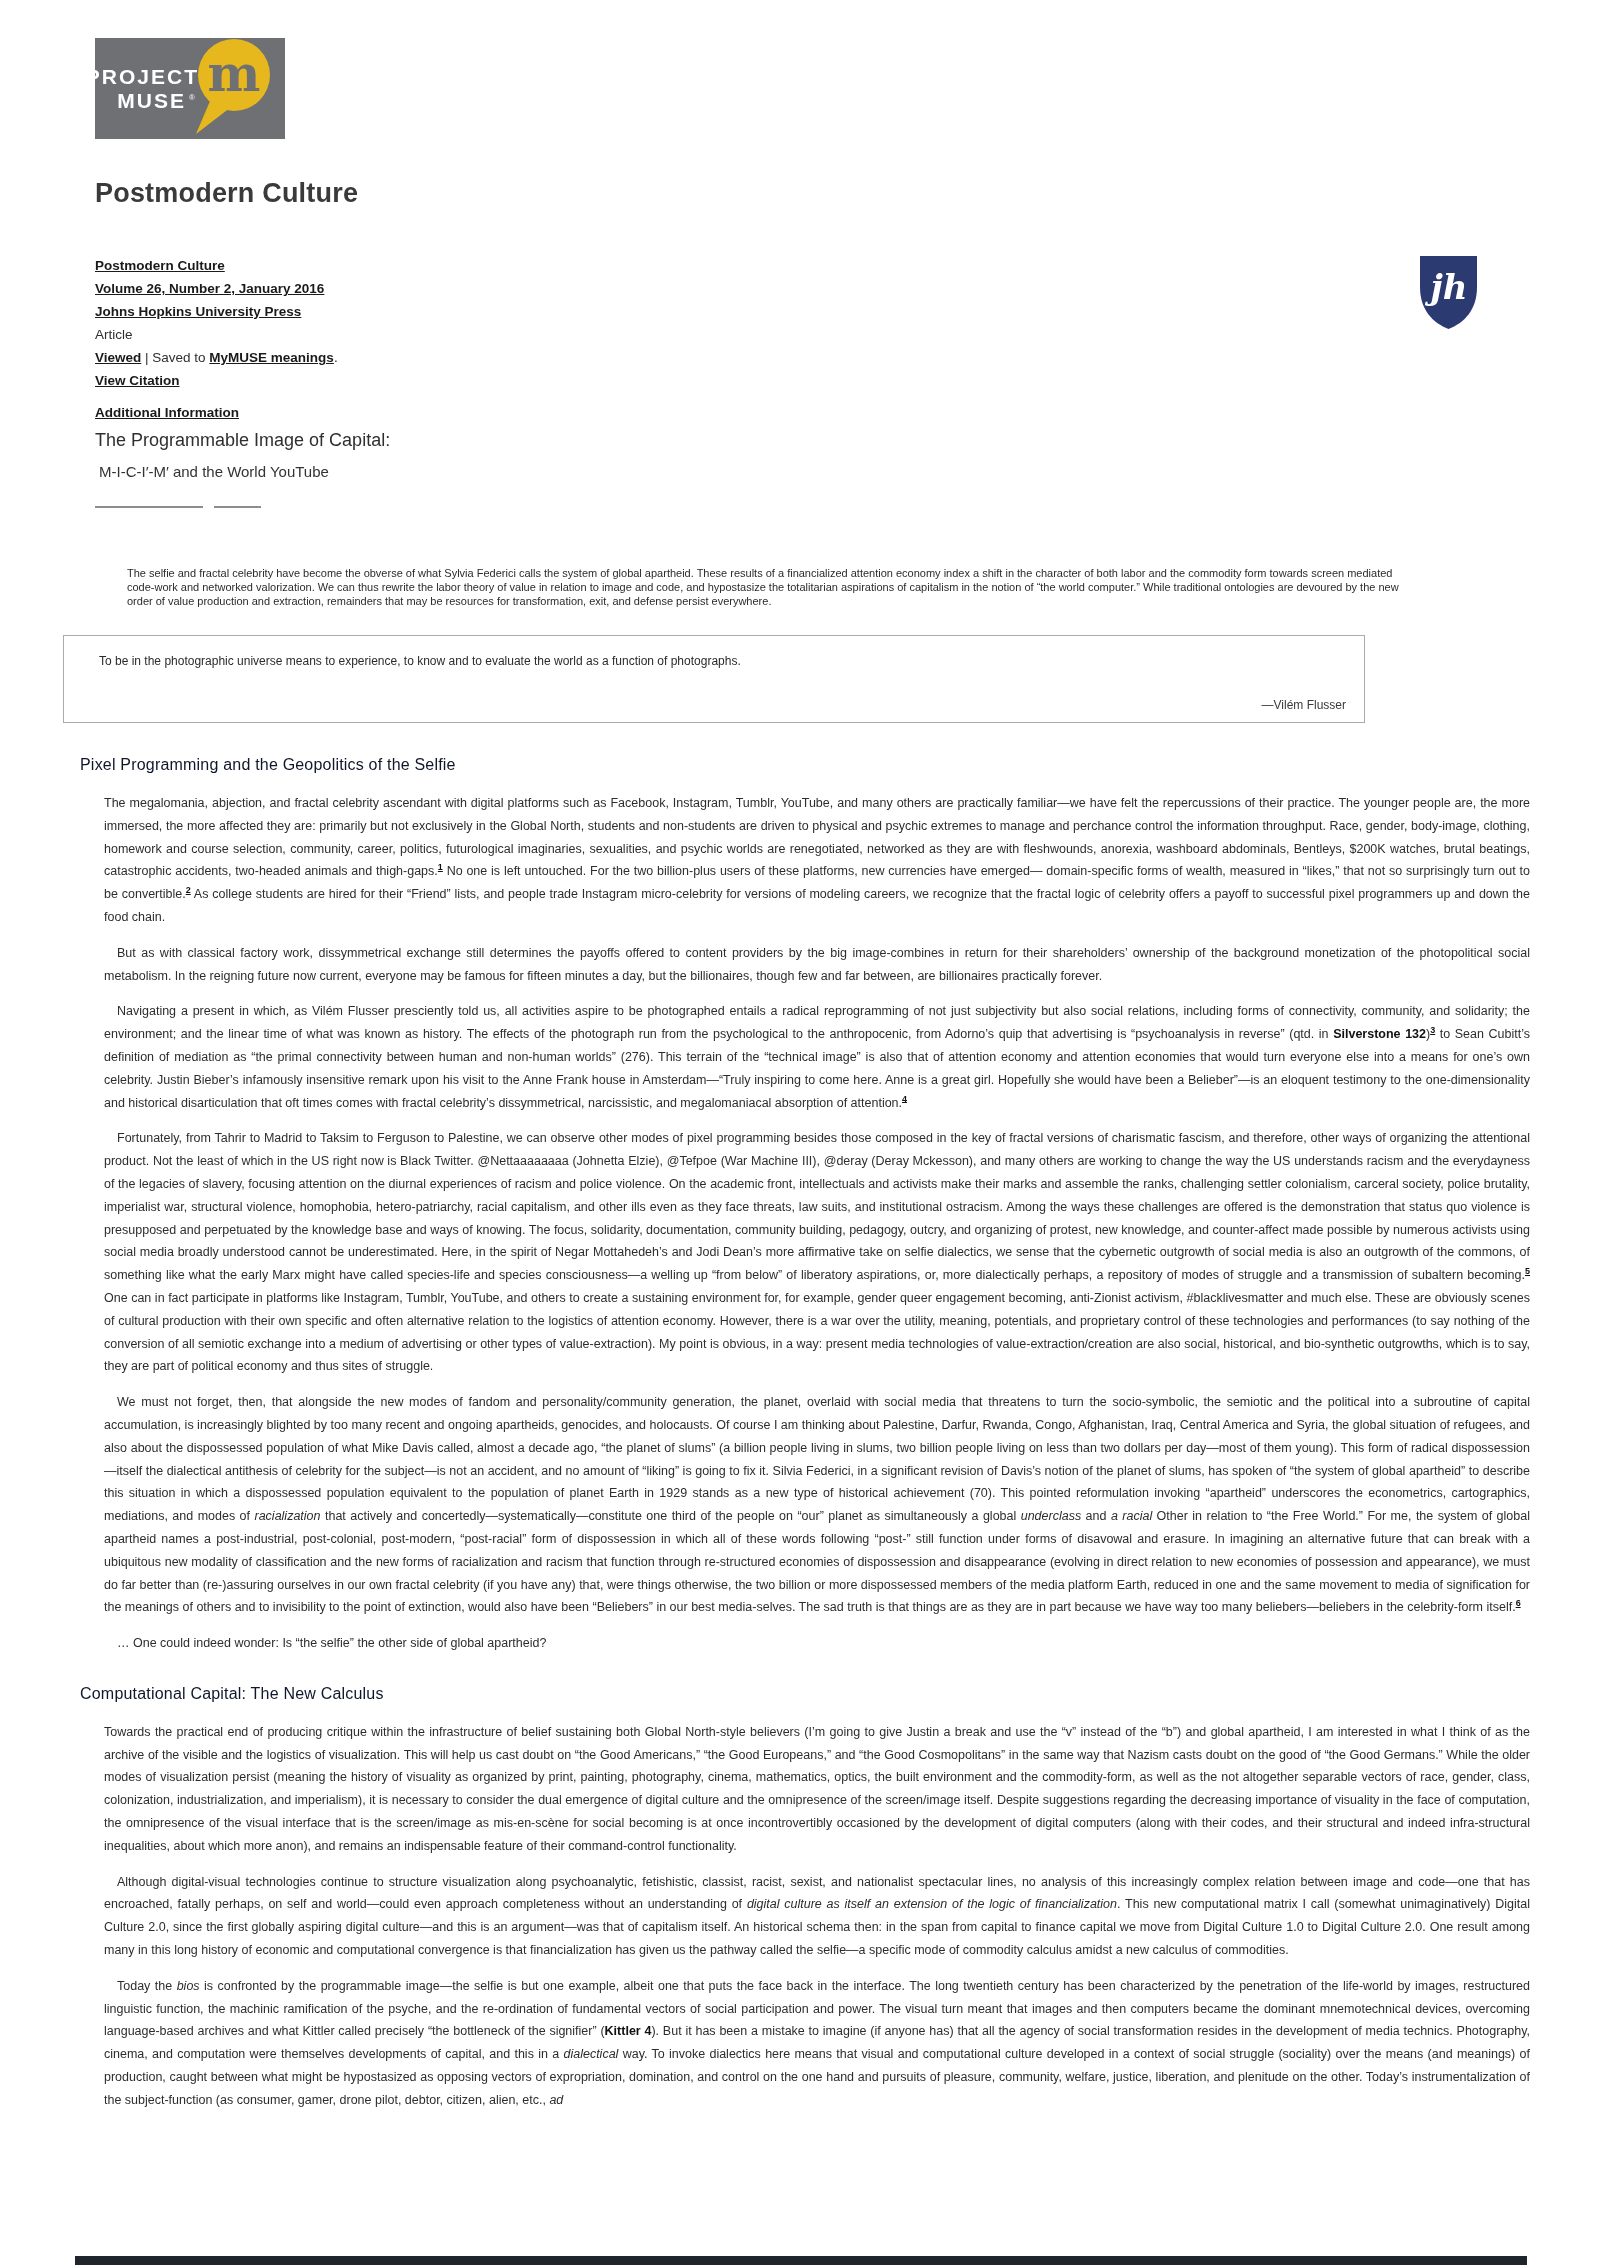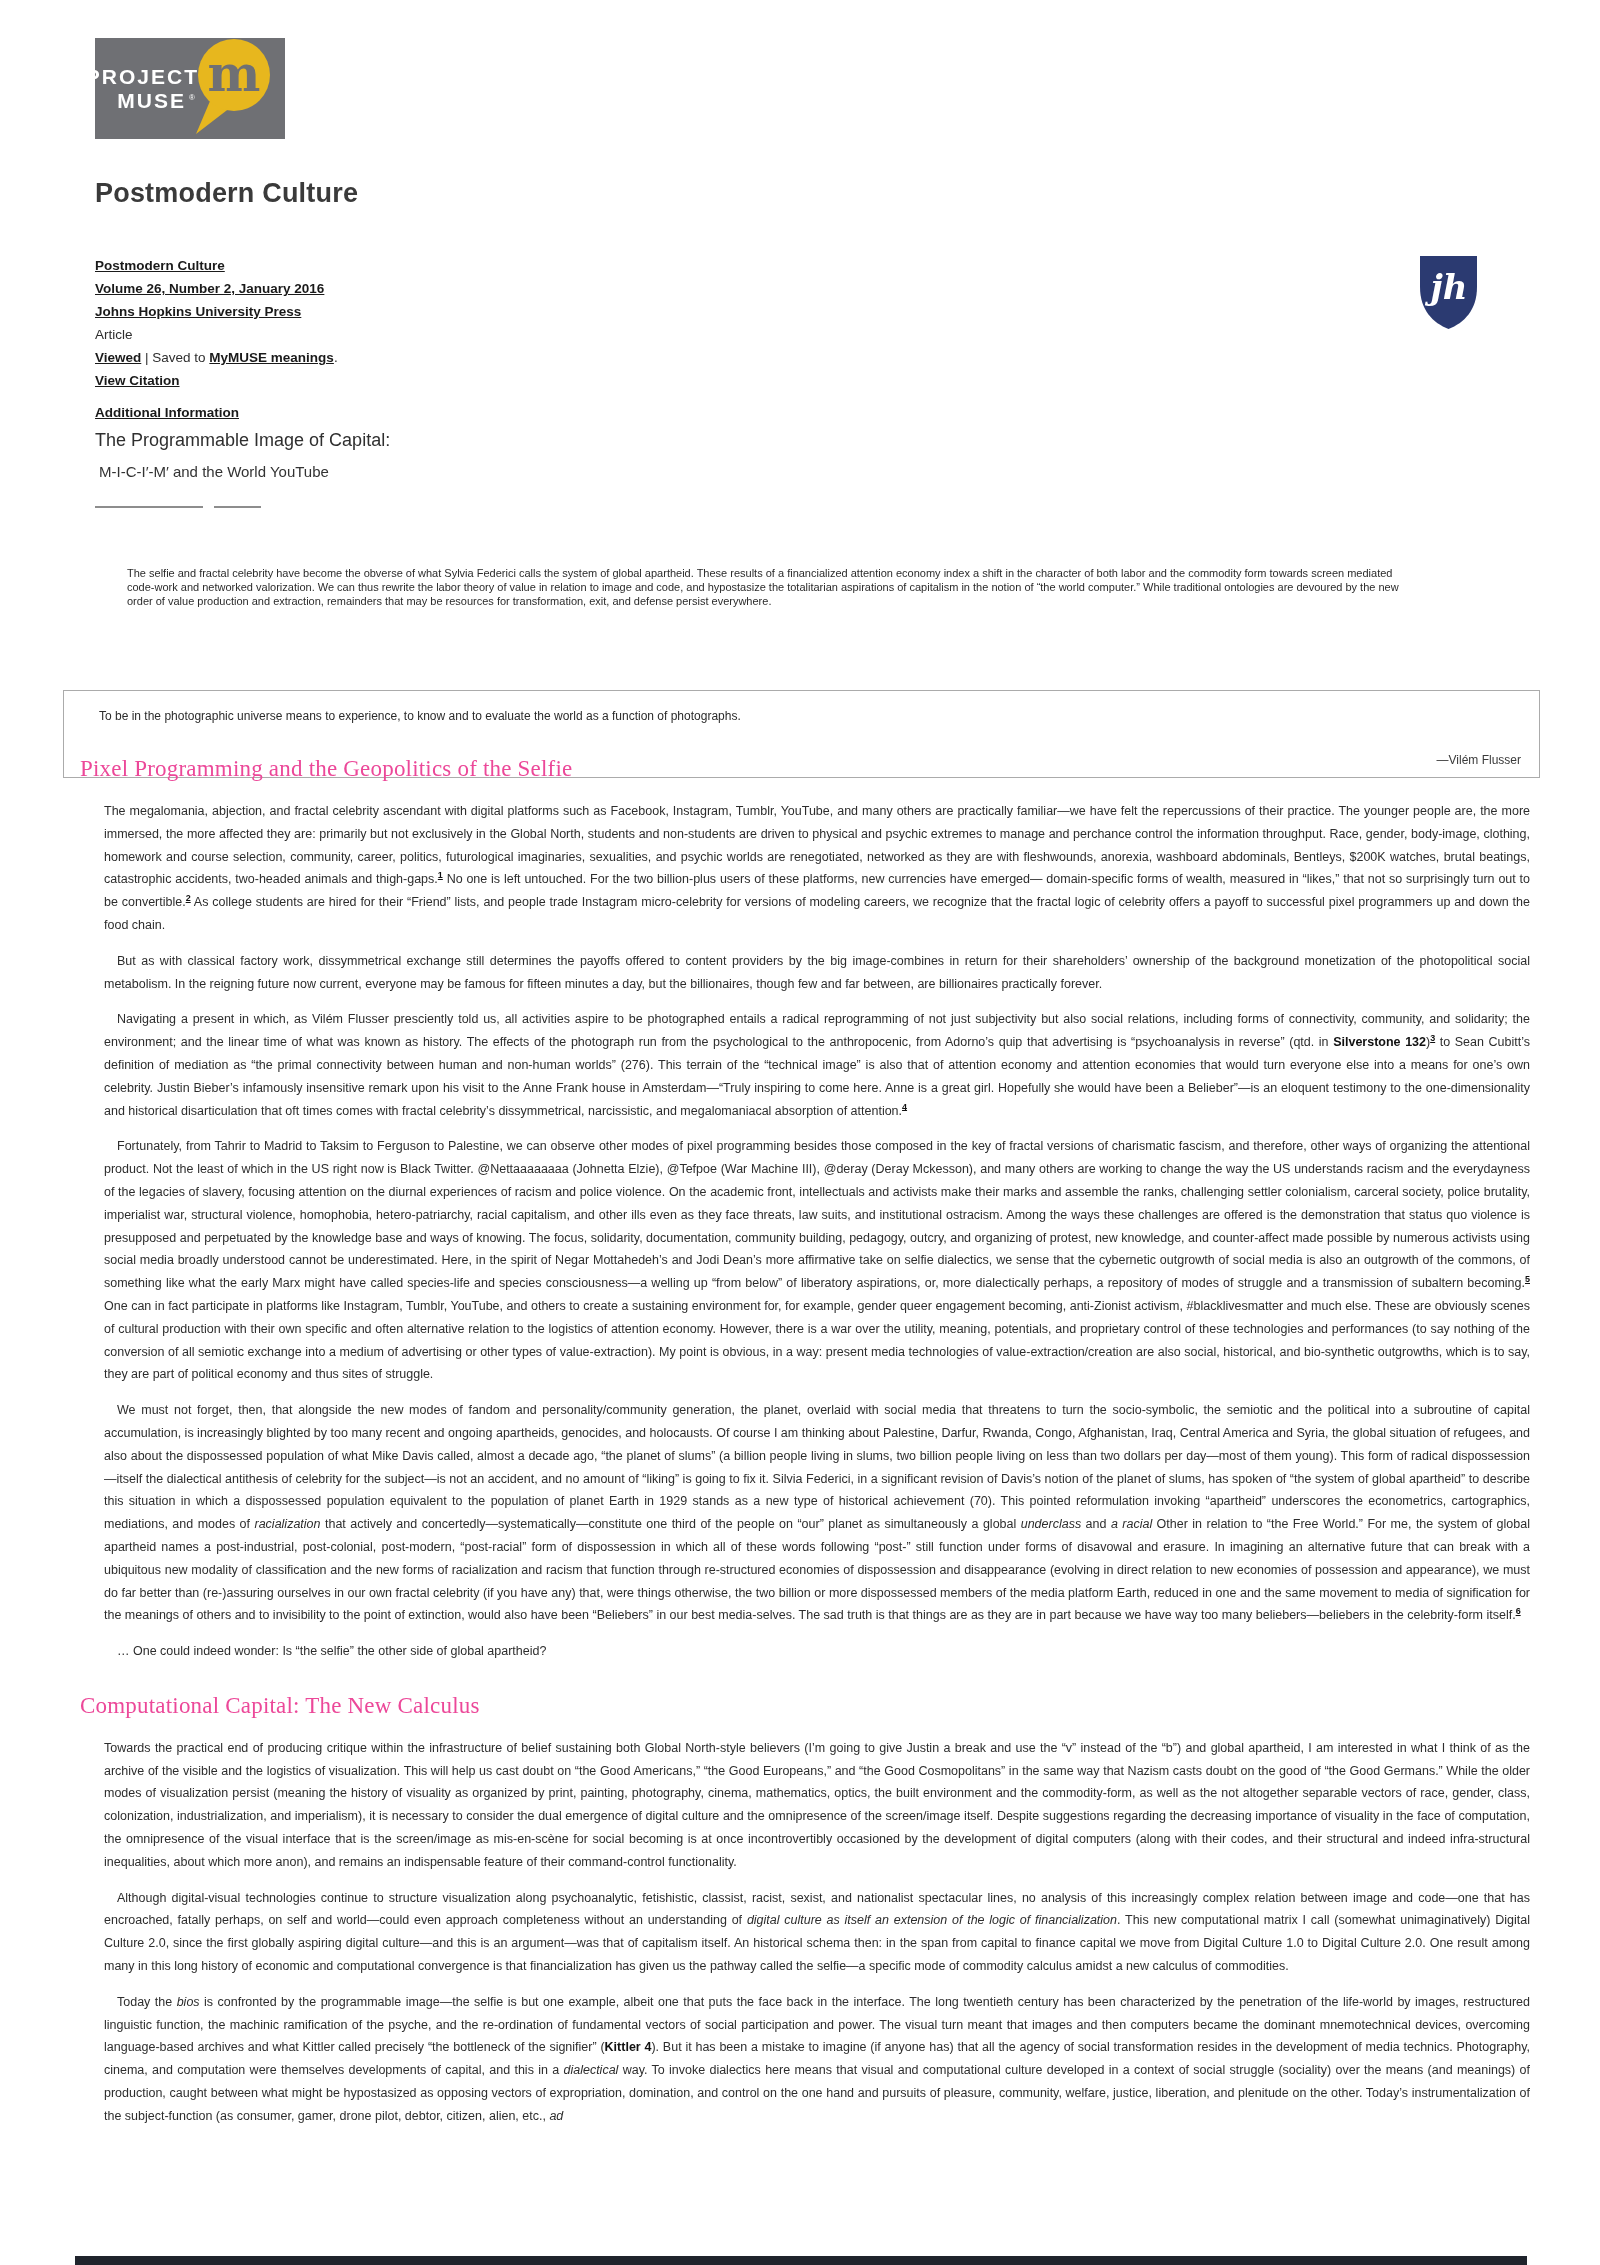--- a/index.html
+++ b/index.html
@@ -39,30 +39,30 @@
   .author-line.b { left:214px; width:47px; }
 
   
   .abstract {
     position:absolute; left:127px; top:566px; width:1292px;
     font-size:11px; line-height:14px; color:#2b2b2b;
   }
 
   
   .epigraph {
-    position:absolute; left:63px; top:690px; width:1477px; height:88px;
+    position:absolute; left:63px; top:635px; width:1302px; height:88px;
     border:1px solid #ababab; background:#fff;
   }
   .epigraph .quote { position:absolute; left:35px; top:18px; right:40px; font-size:12px; color:#2b2b2b; }
   .epigraph .attrib { position:absolute; right:18px; bottom:10px; font-size:12px; color:#3a3a3a; }
 
   
   .body-flow { position:absolute; left:80px; top:756px; width:1450px; }
   .body-flow h2 {
-    margin:30px 0 18px 0; font-size:23px; font-weight:400; color:#ec4899; letter-spacing:.2px;font-family:Liberation Serif, serif;
+    margin:30px 0 18px 0; font-size:16px; font-weight:400; color:#0f172a; letter-spacing:.2px;
   }
   .body-flow h2:first-child { margin-top:0; }
   .body-flow p {
     margin:0 0 13px 24px; text-indent:13px;
     font-size:12.5px; line-height:22.8px; color:#2d2d2d;
     text-align:justify;
   }
   .body-flow p.noindent { text-indent:0; }
   .body-flow em { font-style:italic; }
   .body-flow a.cite { color:#111; font-weight:700; cursor:pointer; }

